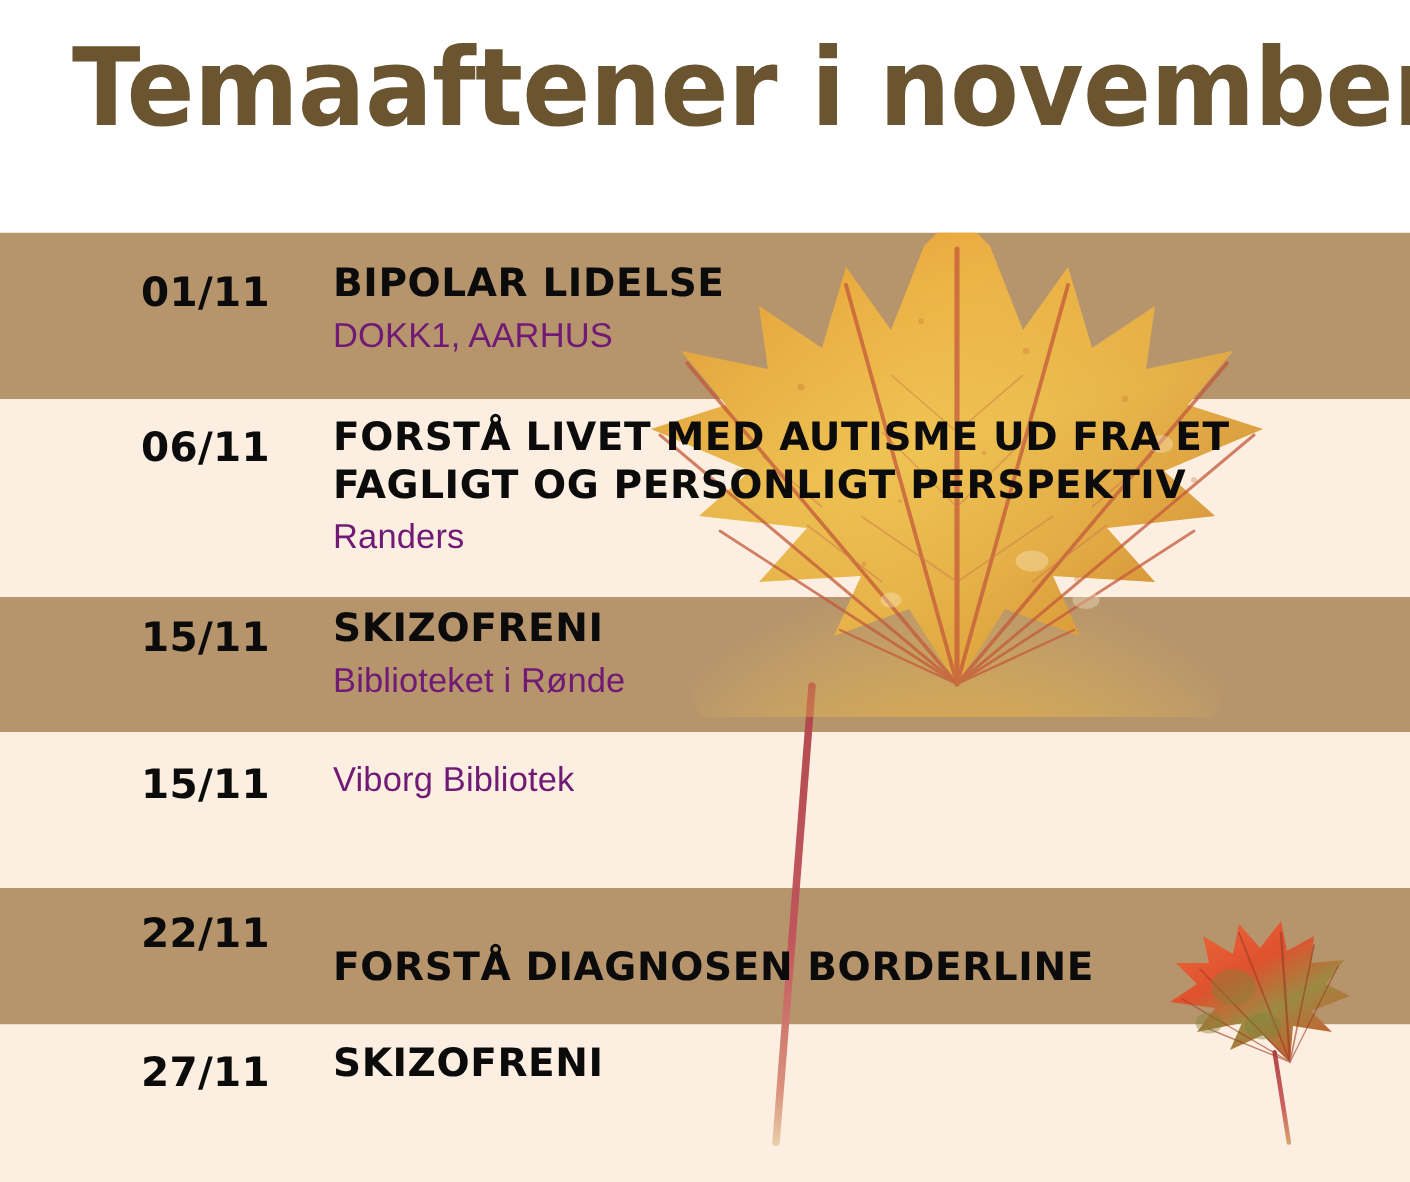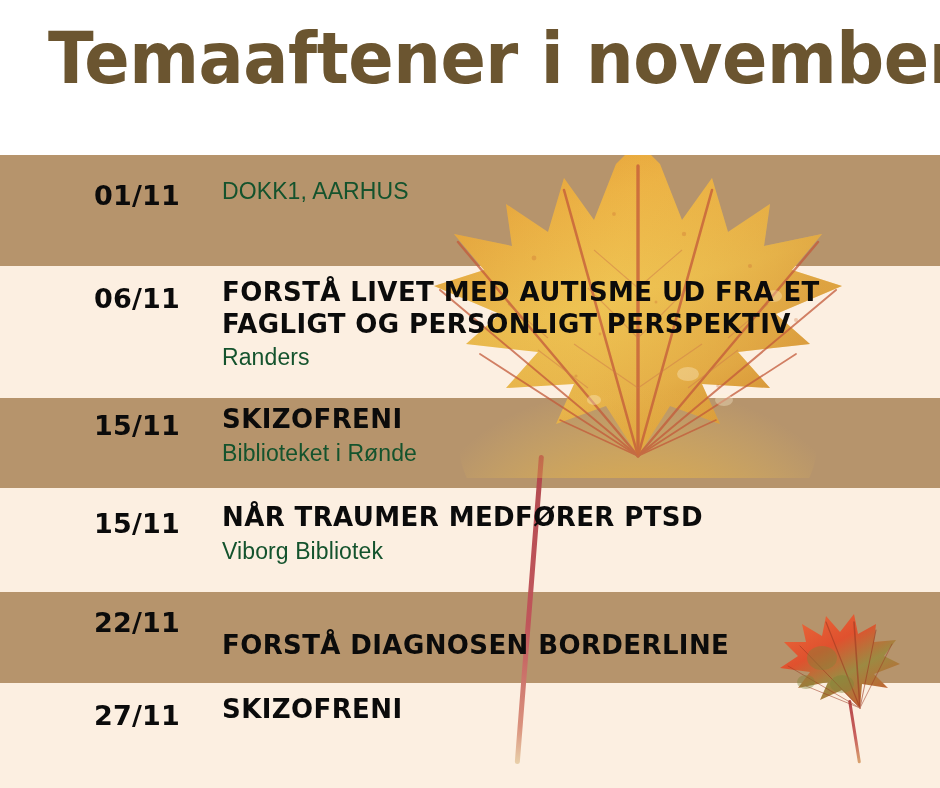--- a/index.html
+++ b/index.html
@@ -118,21 +118,21 @@
     line-height:1.22;
     color:#0b0b0b;
     white-space:pre-line;
   }
   .entry .ev-place{
     font-family:"Liberation Sans","DejaVu Sans",sans-serif;
     font-size:23px;
     font-weight:400;
     letter-spacing:0.1px;
     line-height:1.2;
-    color:#14532d;
+    color:#701a75;
     margin-top:4px;
   }
 </style>
 </head>
 <body>
 
 <div class="poster">
 
   <div class="title-bar">
     <div class="poster-title">Temaaftener i november</div>
@@ -273,20 +273,21 @@
         <ellipse cx="30" cy="70" rx="9" ry="7"></ellipse>
       </g>
     </svg>
   </div>
 
   <div class="text-layer">
 
     <div class="entry" style="top:180px;">
       <div class="date">01/11</div>
       <div class="body" style="top:-6px;position:absolute;">
+        <div class="ev-title">BIPOLAR LIDELSE</div>
         <div class="ev-place">DOKK1, AARHUS</div>
       </div>
     </div>
 
     <div class="entry" style="top:283px;">
       <div class="date">06/11</div>
       <div class="body" style="top:-6px;position:absolute;">
         <div class="ev-title">FORSTÅ LIVET MED AUTISME UD FRA ET
 FAGLIGT OG PERSONLIGT PERSPEKTIV</div>
         <div class="ev-place">Randers</div>
@@ -297,21 +298,20 @@
       <div class="date">15/11</div>
       <div class="body" style="top:-6px;position:absolute;">
         <div class="ev-title">SKIZOFRENI</div>
         <div class="ev-place">Biblioteket i Rønde</div>
       </div>
     </div>
 
     <div class="entry" style="top:508px;">
       <div class="date">15/11</div>
       <div class="body" style="top:-6px;position:absolute;">
-        <div class="ev-title">NÅR TRAUMER MEDFØRER PTSD</div>
         <div class="ev-place">Viborg Bibliotek</div>
       </div>
     </div>
 
     <div class="entry" style="top:607px;">
       <div class="date">22/11</div>
       <div class="body" style="top:-6px;position:absolute;margin-top:29px;">
         <div class="ev-title">FORSTÅ DIAGNOSEN BORDERLINE</div>
       </div>
     </div>

